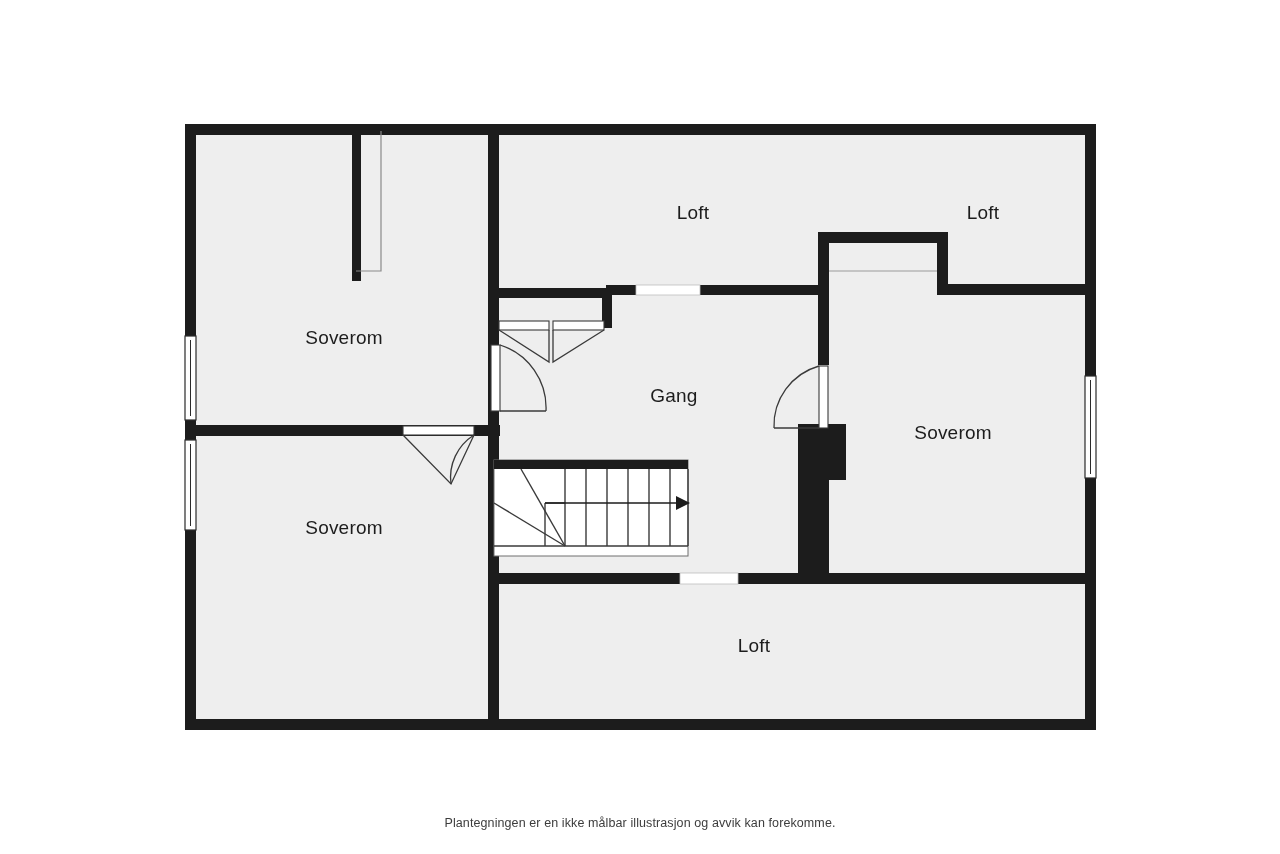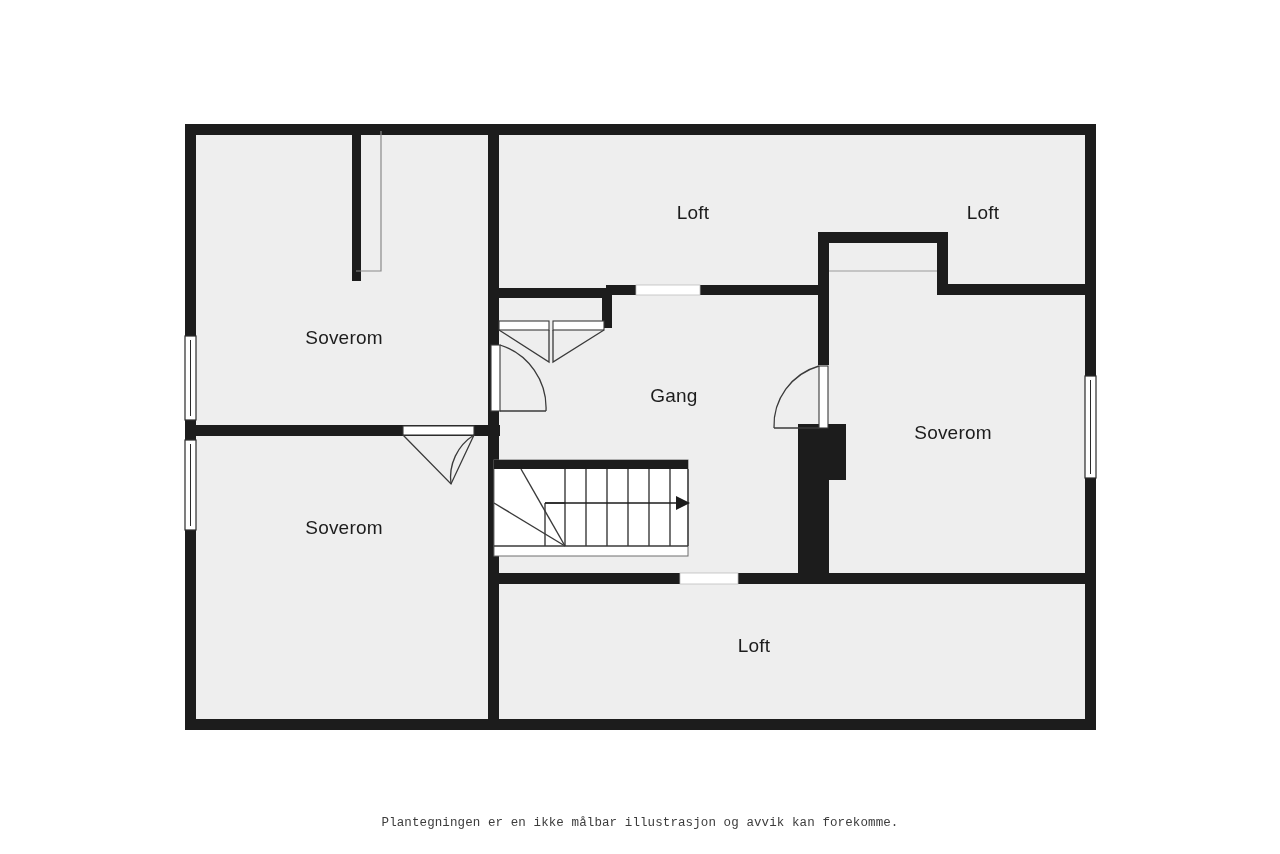--- a/index.html
+++ b/index.html
@@ -35,21 +35,21 @@
     text-anchor: middle;
     dominant-baseline: middle;
     letter-spacing: 0.2px;
   }
   .disclaimer-text {
     position: absolute;
     left: 0;
     right: 0;
     top: 816px;
     text-align: center;
-    font-family: Liberation Mono, monospace;
+    font-family: Liberation Sans, sans-serif;
     font-size: 12.5px;
     color: #3c3c3c;
     letter-spacing: 0.1px;
   }
 </style>
 </head>
 <body>
 
 <div id="plan-root">
 

